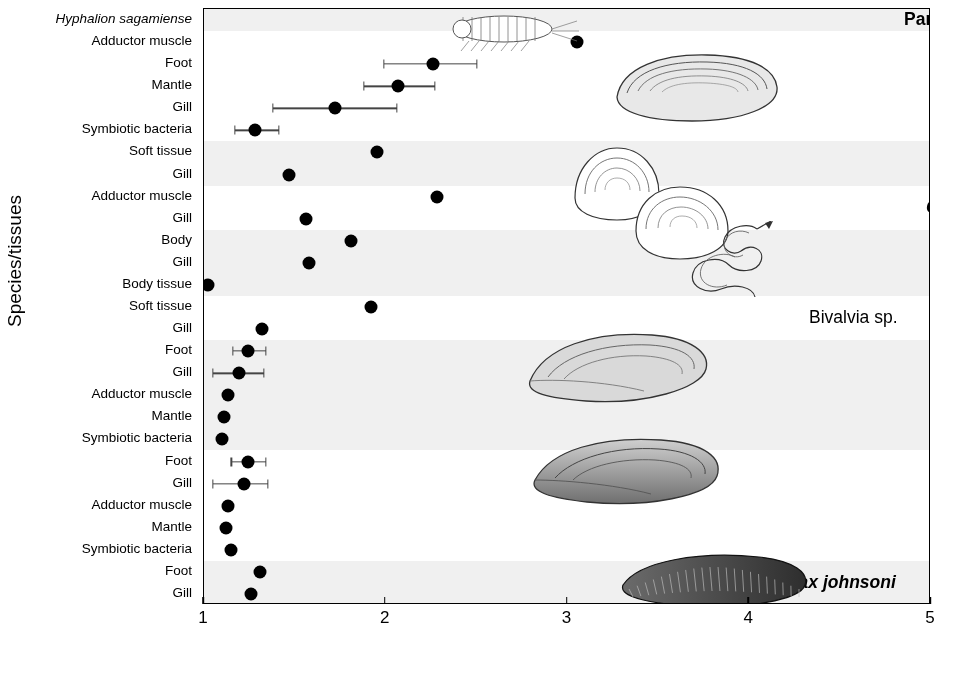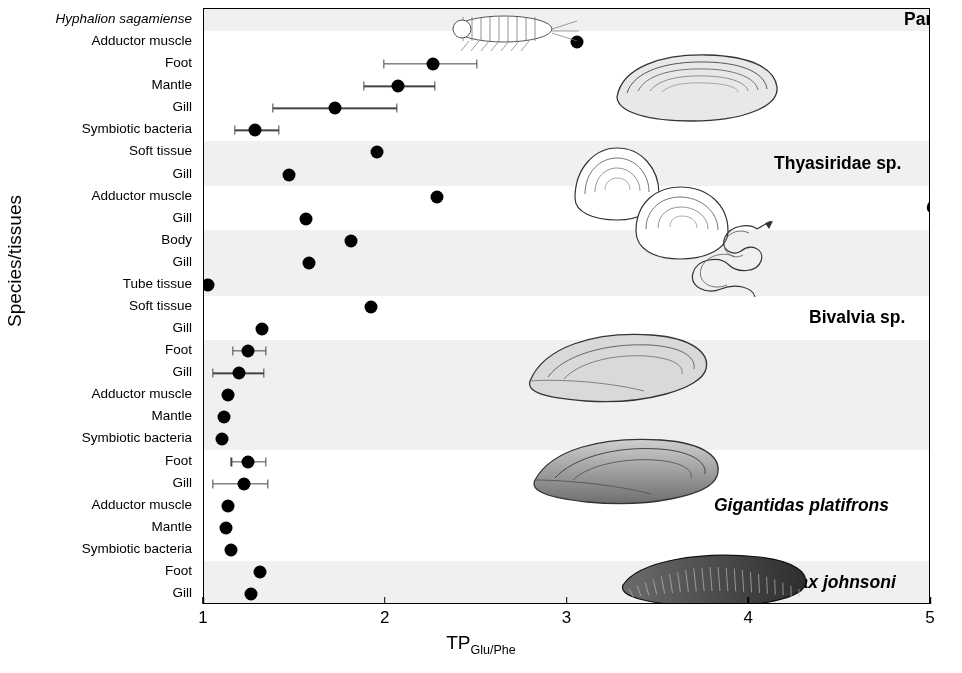--- a/index.html
+++ b/index.html
@@ -115,21 +115,21 @@
       <div class="ylabel" style="top: 55.1852px;">Foot</div>
       <div class="ylabel" style="top: 77.2593px;">Mantle</div>
       <div class="ylabel" style="top: 99.3333px;">Gill</div>
       <div class="ylabel" style="top: 121.407px;">Symbiotic bacteria</div>
       <div class="ylabel" style="top: 143.481px;">Soft tissue</div>
       <div class="ylabel" style="top: 165.556px;">Gill</div>
       <div class="ylabel" style="top: 187.63px;">Adductor muscle</div>
       <div class="ylabel" style="top: 209.704px;">Gill</div>
       <div class="ylabel" style="top: 231.778px;">Body</div>
       <div class="ylabel" style="top: 253.852px;">Gill</div>
-      <div class="ylabel" style="top: 275.926px;">Tube tissue</div>
+      <div class="ylabel" style="top: 275.926px;">Body tissue</div>
       <div class="ylabel" style="top: 298px;">Soft tissue</div>
       <div class="ylabel" style="top: 320.074px;">Gill</div>
       <div class="ylabel" style="top: 342.148px;">Foot</div>
       <div class="ylabel" style="top: 364.222px;">Gill</div>
       <div class="ylabel" style="top: 386.296px;">Adductor muscle</div>
       <div class="ylabel" style="top: 408.37px;">Mantle</div>
       <div class="ylabel" style="top: 430.444px;">Symbiotic bacteria</div>
       <div class="ylabel" style="top: 452.519px;">Foot</div>
       <div class="ylabel" style="top: 474.593px;">Gill</div>
       <div class="ylabel" style="top: 496.667px;">Adductor muscle</div>
@@ -189,24 +189,22 @@
       <div class="errbar" style="left: 9.0875px; width: 54.525px; top: 474.593px;"></div>
       <div class="errcap" style="left: 9.0875px; top: 474.593px;"></div>
       <div class="errcap" style="left: 63.6125px; top: 474.593px;"></div>
       <div class="point" style="left: 39.985px; top: 474.593px;"></div>
       <div class="point" style="left: 23.6275px; top: 496.667px;"></div>
       <div class="point" style="left: 21.81px; top: 518.741px;"></div>
       <div class="point" style="left: 27.2625px; top: 540.815px;"></div>
       <div class="point" style="left: 56.3425px; top: 562.889px;"></div>
       <div class="point" style="left: 47.255px; top: 584.963px;"></div>
       <div class="species-label" style="left: 700px; top: 0.037037px; font-weight: bold;"><span class="up">Parasite for </span></div>
-      <div class="species-label" style="left: 570px; top: 143.519px; font-weight: bold;">Thyasiridae sp.</div>
       <div class="species-label italic" style="left: 722px; top: 187.667px; font-weight: bold;">Conchocele bisecta</div>
-      <div class="species-label" style="left: 605px; top: 298.037px; font-weight: bold;">Bivalvia sp.</div>
-      <div class="species-label italic" style="left: 510px; top: 485.667px; font-weight: bold;">Gigantidas platifrons</div>
+      <div class="species-label" style="left: 605px; top: 298.037px; font-weight: normal;">Bivalvia sp.</div>
       <div class="species-label italic" style="left: 545px; top: 562.926px; font-weight: bold;">Acharax johnsoni</div>
       <div class="organism" style="left: 245px; top: 2px; width: 140px; height: 42px;"><svg width="140" height="42" viewBox="0 0 140 42">
           <ellipse cx="55" cy="18" rx="48" ry="13" fill="#fff" stroke="#555" stroke-width="1"></ellipse>
           <line x1="14" y1="6" x2="14" y2="30" stroke="#777" stroke-width="0.8"></line>
           <line x1="23" y1="6" x2="23" y2="30" stroke="#777" stroke-width="0.8"></line>
           <line x1="32" y1="6" x2="32" y2="30" stroke="#777" stroke-width="0.8"></line>
           <line x1="41" y1="6" x2="41" y2="30" stroke="#777" stroke-width="0.8"></line>
           <line x1="50" y1="6" x2="50" y2="30" stroke="#777" stroke-width="0.8"></line>
           <line x1="59" y1="6" x2="59" y2="30" stroke="#777" stroke-width="0.8"></line>
           <line x1="68" y1="6" x2="68" y2="30" stroke="#777" stroke-width="0.8"></line>
@@ -308,17 +306,14 @@
       <div class="xtick" style="left: 384.75px; top: 597px;"></div>
       <div class="xticklabel" style="left: 384.75px;">2</div>
       <div class="xtick" style="left: 566.5px; top: 597px;"></div>
       <div class="xticklabel" style="left: 566.5px;">3</div>
       <div class="xtick" style="left: 748.25px; top: 597px;"></div>
       <div class="xticklabel" style="left: 748.25px;">4</div>
       <div class="xtick" style="left: 930px; top: 597px;"></div>
       <div class="xticklabel" style="left: 930px;">5</div>
     </div>
 
-  <div class="xaxis-title">
-    <span>TP</span><sub>Glu/Phe</sub>
-  </div>
 
 </div>
 
 </body></html>

